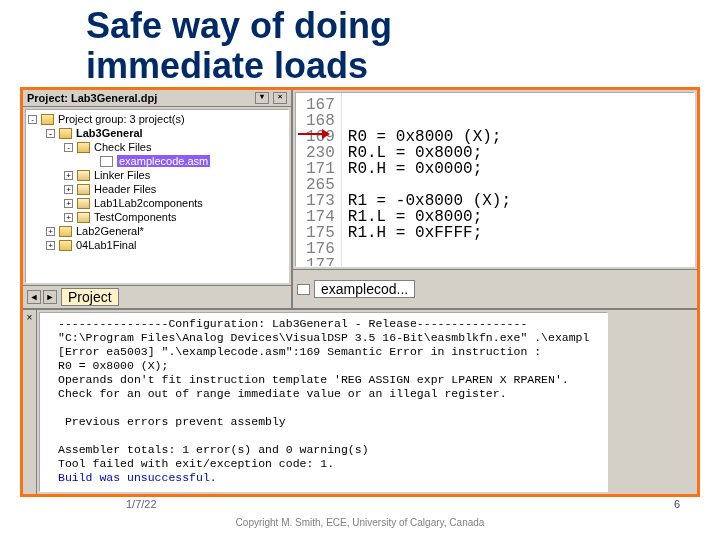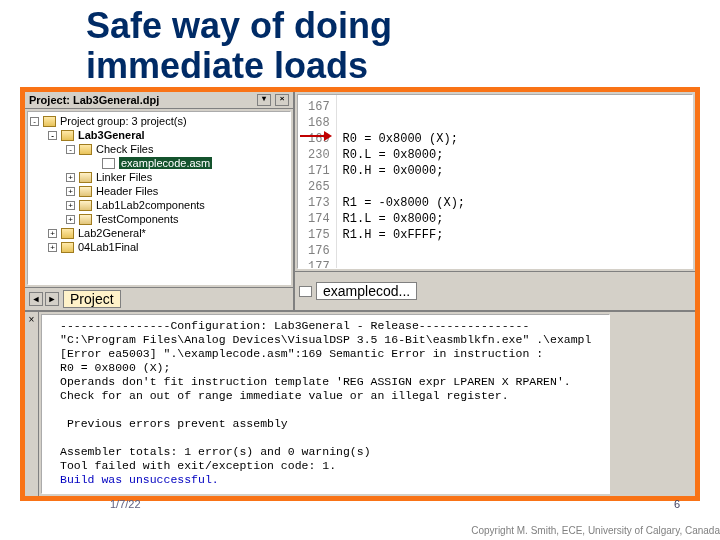--- a/index.html
+++ b/index.html
@@ -14,21 +14,21 @@
   }
   .slide-title {
     font-size: 36px;
     font-weight: bold;
     color: #002b66;
     padding: 6px 16px 2px 86px;
     line-height: 1.1;
   }
   .ide {
     margin: 0 20px 0 20px;
-    border: 5px solid #f97316;
+    border: 3px solid #f97316;
     background: #d4d0c8;
     font-family: "Tahoma", Arial, sans-serif;
     font-size: 11px;
   }
   .ide-top {
     display: flex;
     height: 220px;
     border-bottom: 2px solid #808080;
   }
   .proj-pane {
@@ -68,21 +68,21 @@
   }
   .tree-row {
     display: flex;
     align-items: center;
     gap: 4px;
     padding: 1px 0;
     white-space: nowrap;
   }
   .tree-row.bold { font-weight: bold; }
   .tree-row.sel span.lbl {
-    background: #14532d;
+    background: #8b5cf6;
     color: #fff;
     padding: 0 2px;
   }
   .exp {
     width: 9px; height: 9px;
     border: 1px solid #808080;
     font-size: 8px;
     line-height: 7px;
     text-align: center;
     color: #000;
@@ -125,21 +125,21 @@
     display: flex;
     flex-direction: column;
   }
   .code-area {
     flex: 1;
     background: #fff;
     margin: 2px;
     border: 1px inset #fff;
     display: flex;
     font-family: "Courier New", monospace;
-    font-size: 12px;
+    font-size: 16px;
     position: relative;
     overflow: hidden;
   }
   .gutter {
     color: #808080;
     padding: 4px 6px 4px 10px;
     text-align: right;
     border-right: 1px solid #e0e0e0;
     line-height: 16px;
   }
@@ -198,37 +198,37 @@
   .out-close {
     width:14px;
     background:#d4d0c8;
     border-right:1px solid #808080;
     text-align:center;
     font-size:10px;
     padding-top:2px;
   }
   .footer {
     position:absolute;
-    bottom:4px;
+    bottom:12px;
     width:100%;
-    text-align:right;
+    text-align:center;
     font-size:10px;
     color:#808080;
     pointer-events:none;
   }
   .slide-num {
     position:absolute;
     right:40px;
     bottom:30px;
     font-size:11px;
     color:#404060;
   }
   .slide-date {
     position:absolute;
-    left:110px;
+    left:126px;
     bottom:30px;
     font-size:11px;
     color:#606080;
   }
   .blue { color:#0000c0; }
 </style>
 </head>
 <body>
 
 <div class="slide-title">

